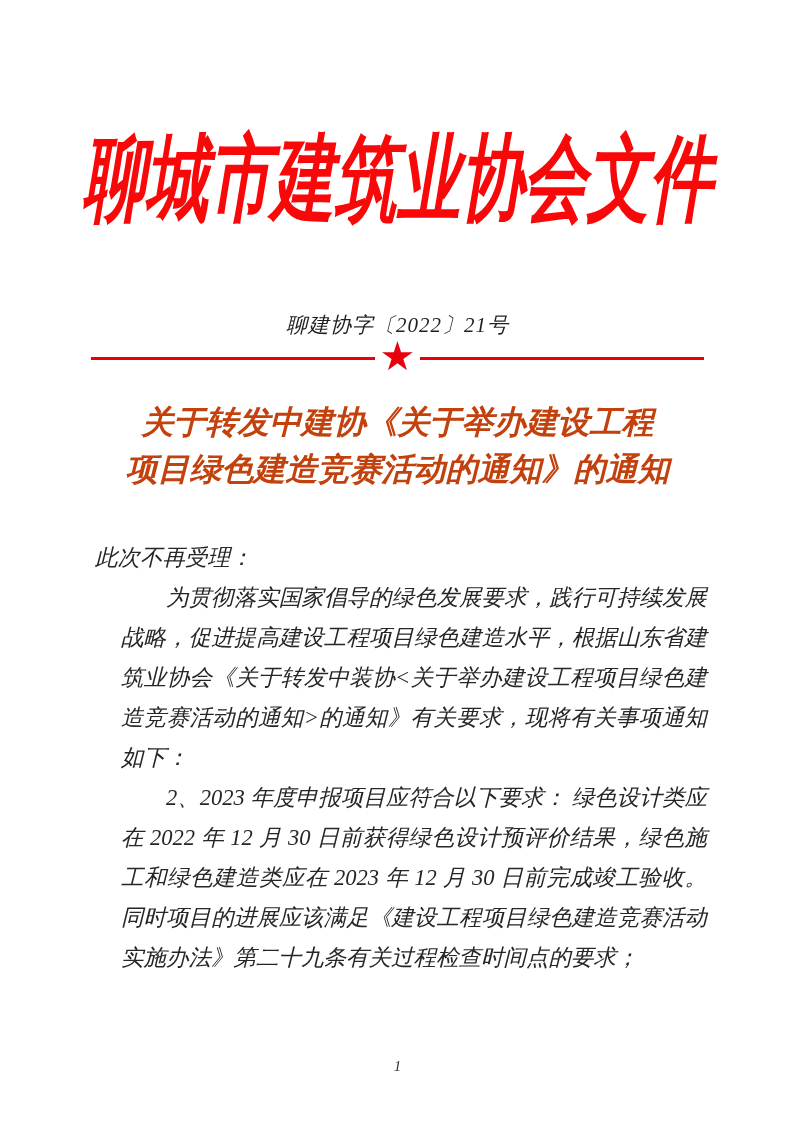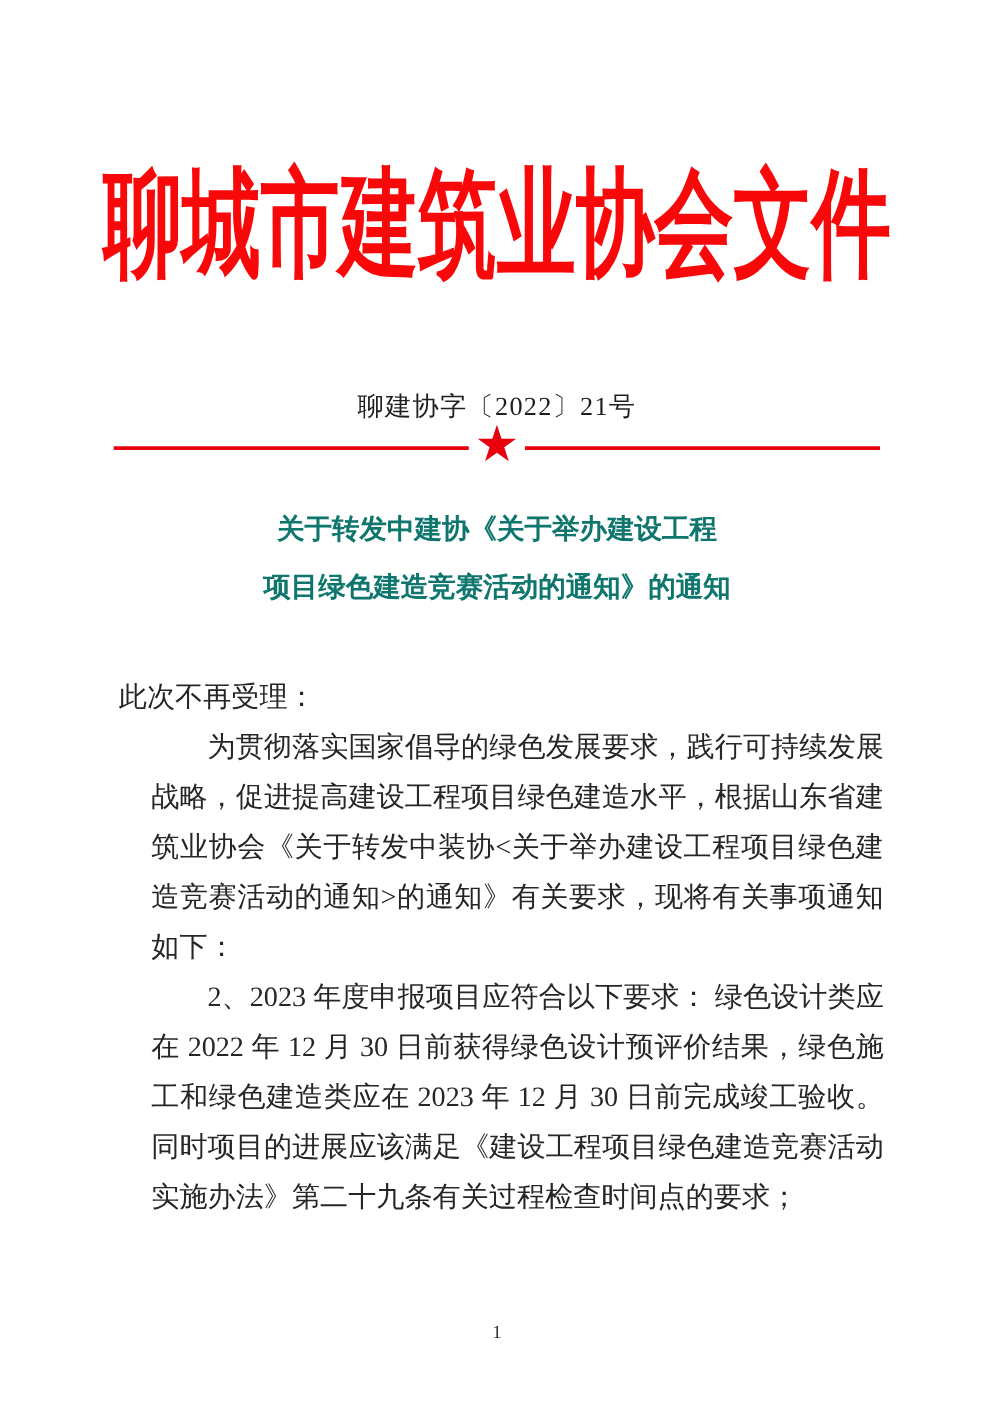--- a/index.html
+++ b/index.html
@@ -14,20 +14,21 @@
     background: #ffffff;
   }
   .page {
     position: relative;
     width: 795px;
     height: 1123px;
     background: #ffffff;
     overflow: hidden;
     font-family: "Liberation Serif", "DejaVu Serif", serif;
     color: var(--text-color);
+    font-style: italic;
   }
 
   
   .letterhead {
     position: absolute;
     top: 130px;
     left: 0;
     width: 100%;
     text-align: center;
     font-family: "Liberation Serif", "DejaVu Serif", serif;
@@ -83,23 +84,23 @@
   
   .title {
     position: absolute;
     top: 399px;
     left: 0;
     width: 100%;
     margin: 0;
     text-align: center;
     font-family: "Liberation Sans", "DejaVu Sans", sans-serif;
     font-weight: bold;
-    font-size: 22px;
+    font-size: 32px;
     line-height: 47px;
-    color: #0f766e;
+    color: #c2410c;
   }
   .title .tl { display: block; }
 
   
   .body-text {
     position: absolute;
     top: 538px;
     left: 95px;
     width: 612px;
     font-size: 22.5px;

